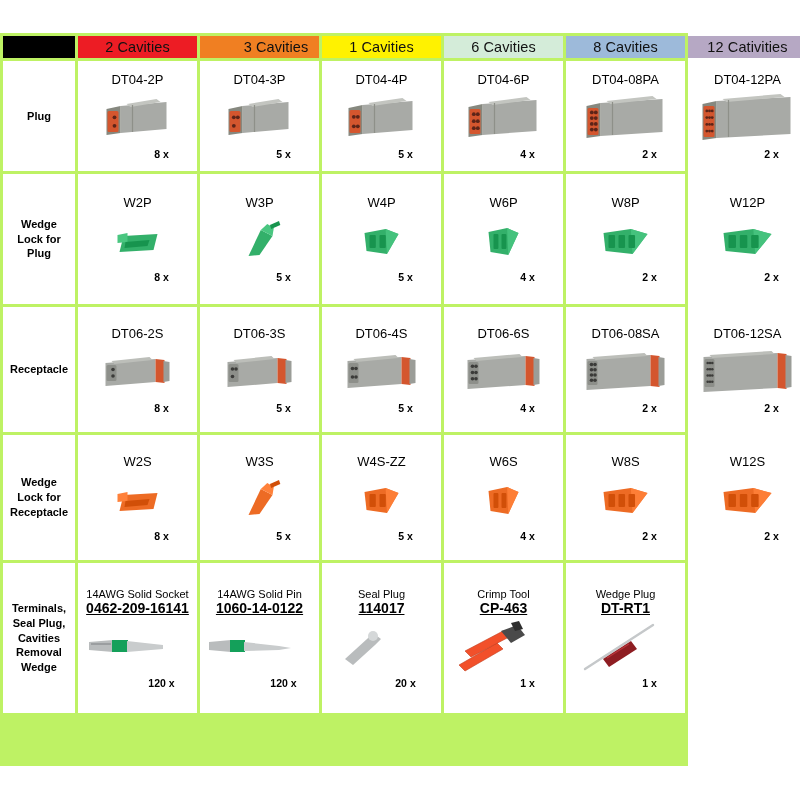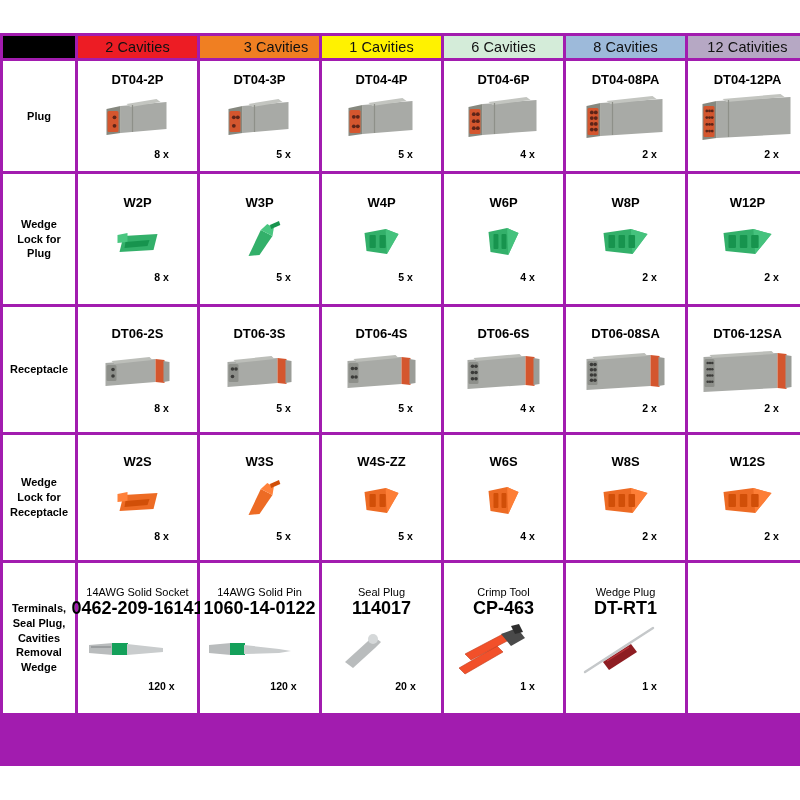--- a/index.html
+++ b/index.html
@@ -17,23 +17,23 @@
     position: relative;
     width: 800px;
     height: 800px;
     background: #ffffff;
   }
   
   #board {
     position: absolute;
     left: 0;
     top: 33px;
-    width: 800px;
+    width: 688px;
     height: 733px;
-    background: #a21caf;
+    background: #bef264;
     box-sizing: border-box;
   }
   table.grid {
     width: 800px;
     border-collapse: separate;
     border-spacing: 3px 3px;
     table-layout: fixed;
     margin: 0;
     padding: 0;
   }
@@ -81,35 +81,36 @@
   .cell-inner {
     display: flex;
     flex-direction: column;
     align-items: center;
     justify-content: flex-start;
     height: 100%;
     box-sizing: border-box;
   }
   .partno {
     font-size: 13px;
-    font-weight: bold;
+    font-weight: normal;
     color: #000000;
     text-align: center;
     padding-top: 3px;
     line-height: 1.1;
     white-space: nowrap;
   }
   .partno.small {
     font-size: 11px;
     font-weight: normal;
   }
   .partno.big {
-    font-size: 18px;
+    font-size: 14px;
     font-weight: bold;
     padding-top: 1px;
+    text-decoration: underline;
   }
   .qty {
     font-size: 10.5px;
     font-weight: bold;
     color: #000000;
     text-align: right;
     padding-bottom: 2px;
     line-height: 1;
     margin-left: 48px;
   }

